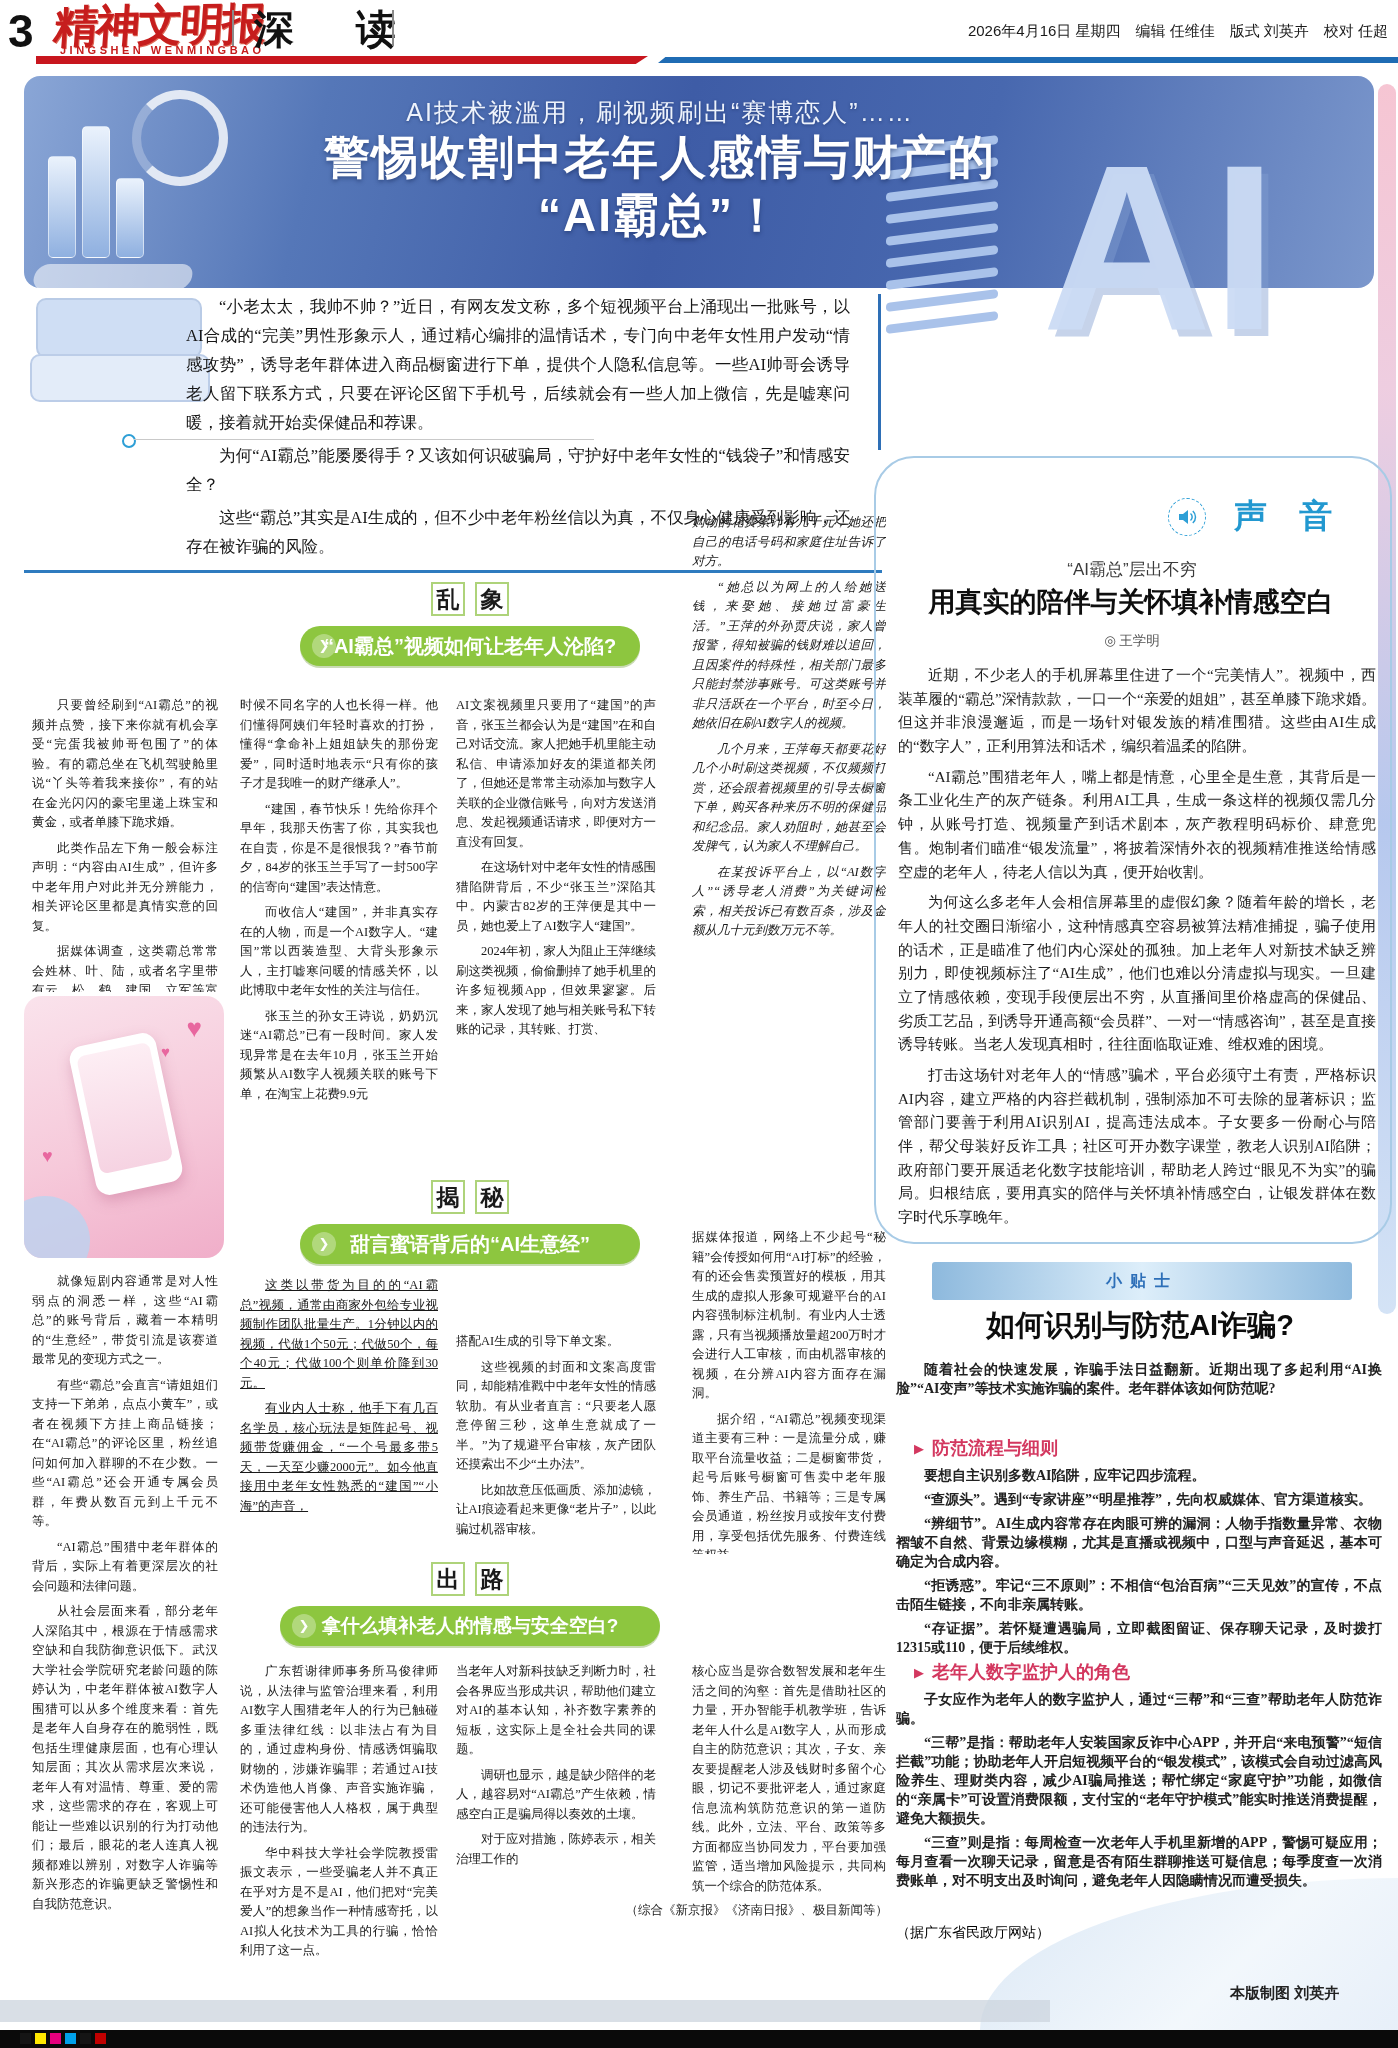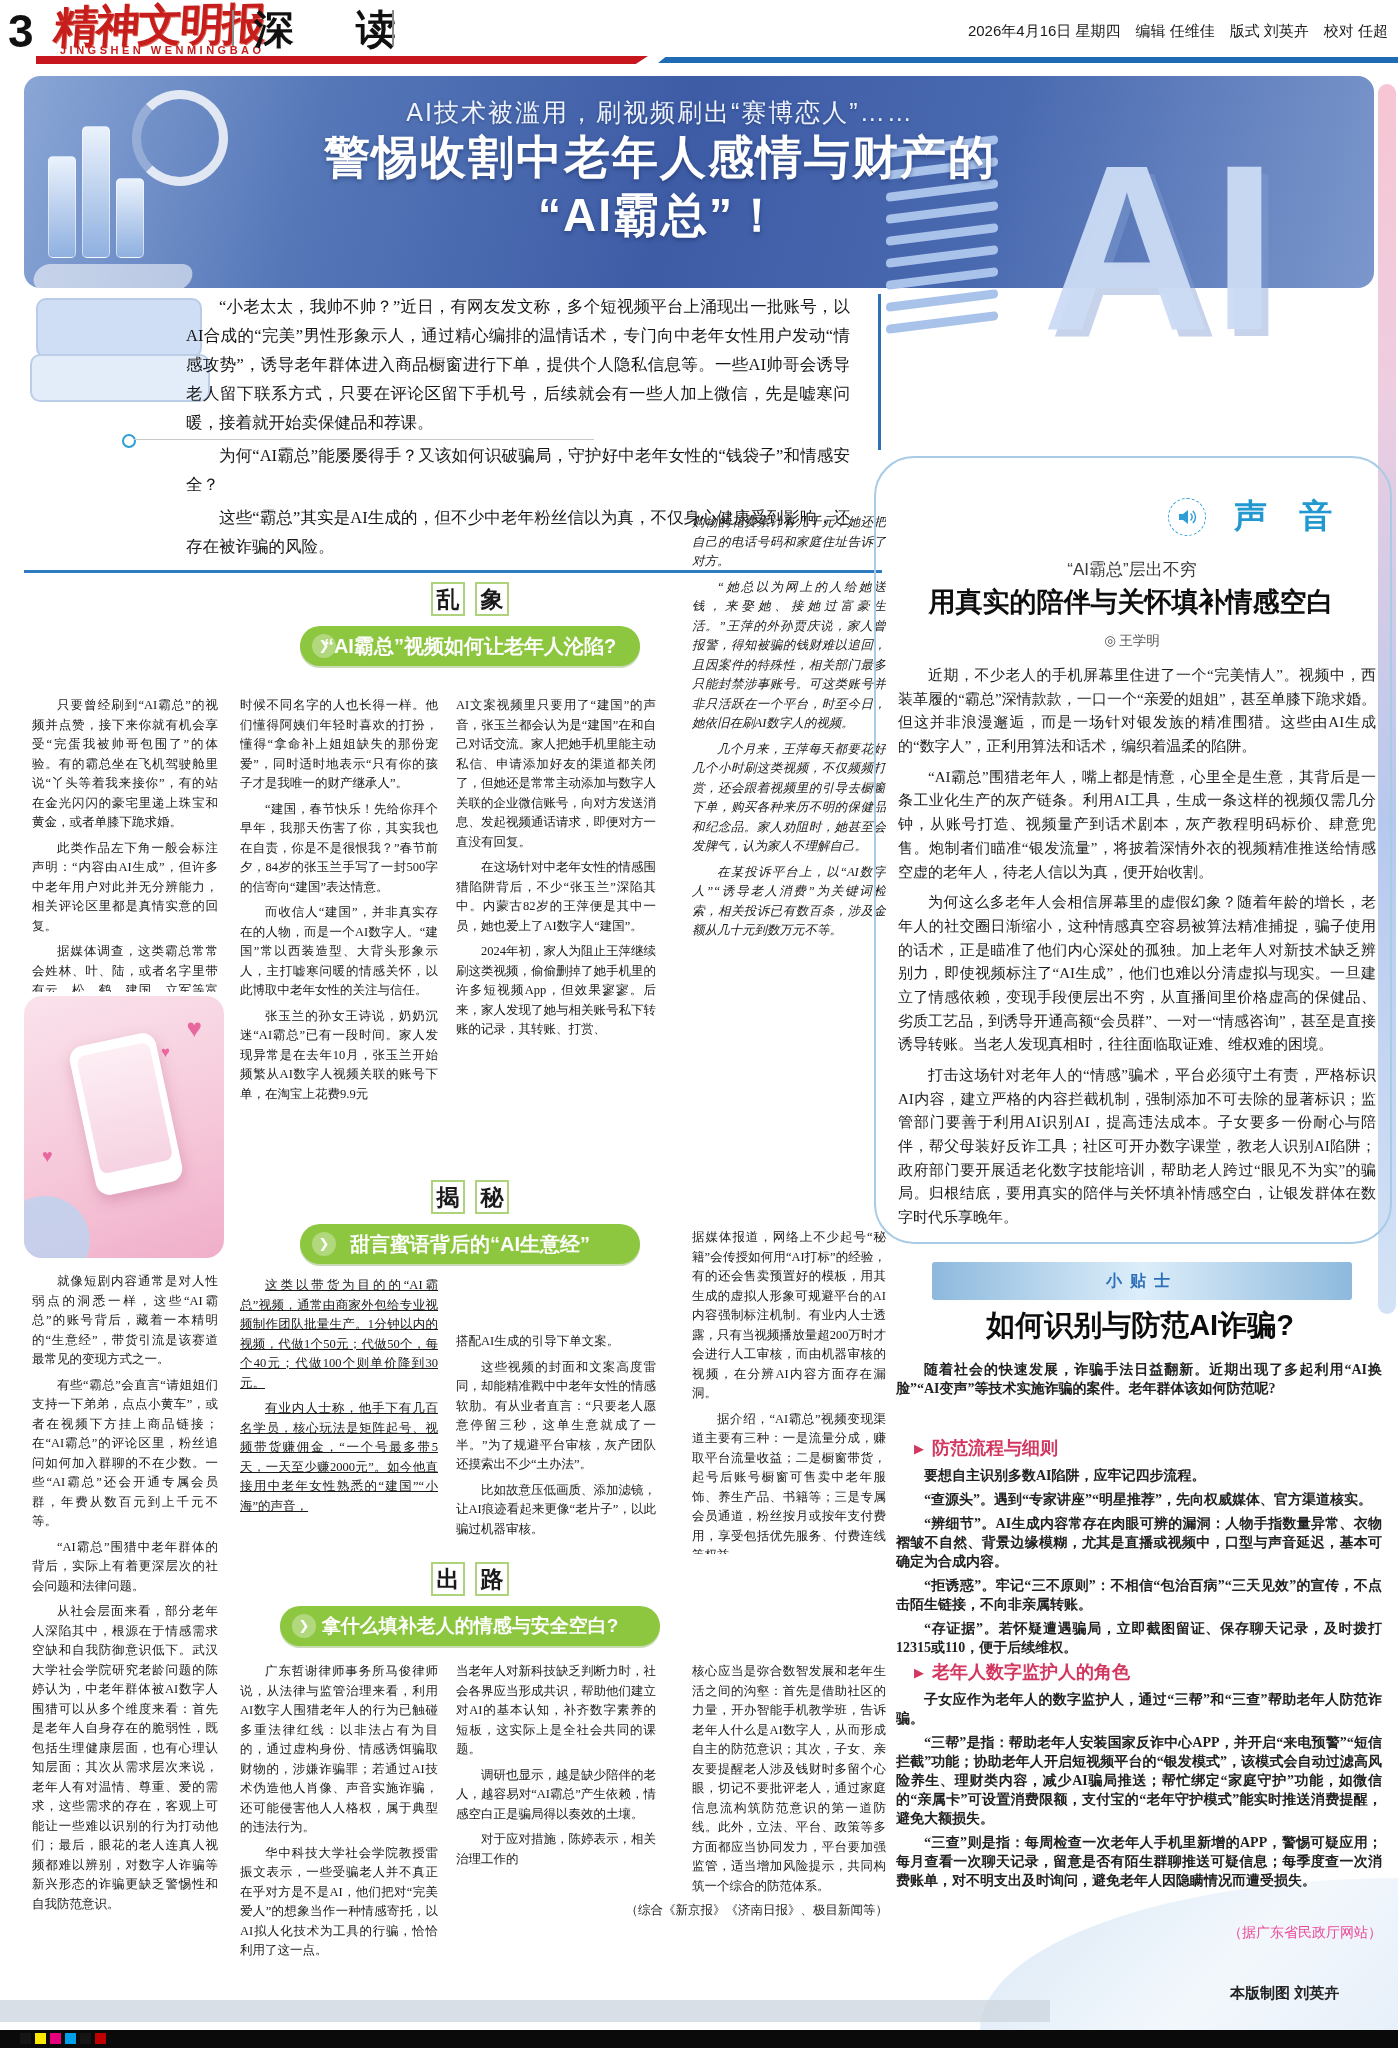--- a/index.html
+++ b/index.html
@@ -99,21 +99,21 @@
 
   
   .tips-banner{left:932px;top:1262px;width:420px;height:38px;border-radius:3px;
         background:linear-gradient(90deg,#8db9dd,#ddeefa 50%,#8db9dd);
         color:#2d6fb8;font-weight:700;font-size:16px;letter-spacing:8px;text-align:center;line-height:38px;}
   .tips-title{left:890px;top:1306px;width:500px;text-align:center;font-size:29px;font-weight:900;color:#0c0c0c;}
   .tips-text{font-size:14px;line-height:1.36;text-align:justify;color:#222;font-weight:bold;}
   .tips-text p{margin:0 0 5px;text-indent:2em;}
   .tips-sub{display:flex;align-items:center;gap:8px;color:#d3375f;font-weight:700;font-size:18px;}
   .tips-bullet{font-size:13px;}
-  .tips-credit{left:896px;top:1924px;width:486px;text-align:right;font-size:14px;color:#ec4899;}
+  .tips-credit{left:896px;top:1924px;width:486px;text-align:left;font-size:14px;color:#000000;}
 
   
   .swoosh{left:980px;top:1878px;width:420px;height:152px;border-radius:100% 0 0 0;
         background:linear-gradient(135deg,#cfe0f2,#eef5fb 60%,#dfeaf7);opacity:.75;}
   .maker-credit{left:1230px;top:1984px;font-size:15px;font-weight:700;color:#222;}
   .gray-band{left:0;top:2000px;width:1050px;height:22px;background:#ccd4de;opacity:.75;}
   .black-bar{left:0;top:2030px;width:1398px;height:18px;background:#0a0a0a;}
   .regmark{top:2033px;width:11px;height:11px;}
 </style>
 </head>

